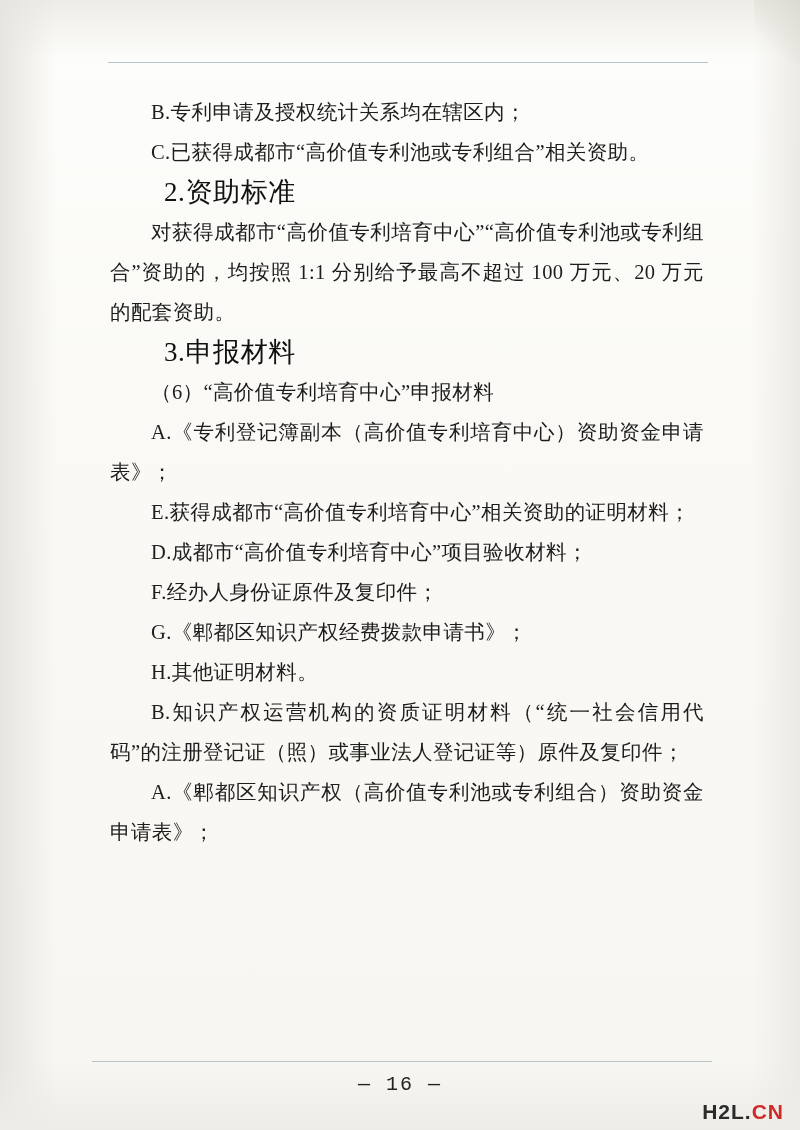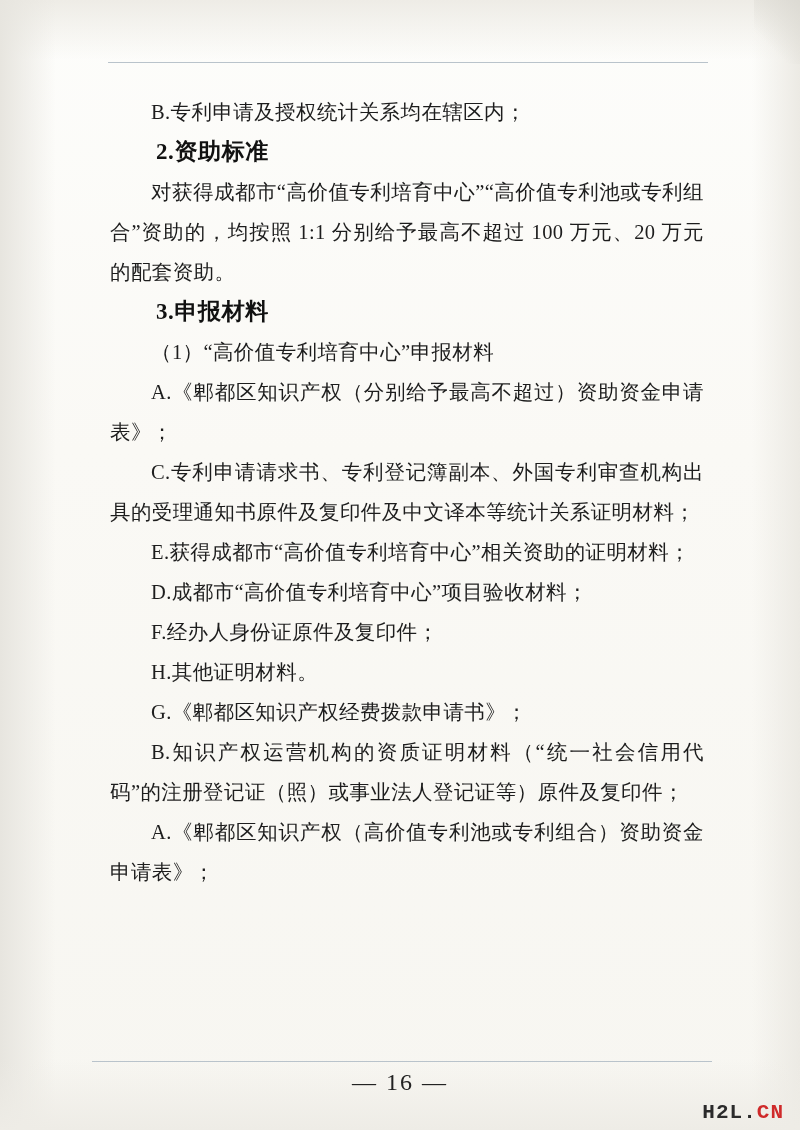--- a/index.html
+++ b/index.html
@@ -73,44 +73,44 @@
     color: #1d1d1d;
     letter-spacing: 0.4px;
     text-align: justify;
     margin: 0;
     text-indent: 0;
   }
   .indent {
     text-indent: 2em;
   }
   .heading {
-    font-size: 23px;
+    font-size: 27px;
     line-height: 40px;
     color: #111;
-    font-weight: bold;
+    font-weight: normal;
     text-indent: 2em;
     letter-spacing: 0.6px;
     margin: 0;
   }
   .page-number {
     position: absolute;
     left: 0;
     right: 0;
     bottom: 34px;
     text-align: center;
-    font-size: 24px;
+    font-size: 20px;
     color: #222;
     letter-spacing: 2px;
-    font-family: Liberation Serif, serif;
+    font-family: Liberation Mono, monospace;
   }
   .watermark {
     position: absolute;
     right: 16px;
     bottom: 6px;
-    font-family: Liberation Mono, monospace;
+    font-family: Liberation Sans, sans-serif;
     font-size: 21px;
     font-weight: bold;
     letter-spacing: 1px;
   }
   .wm-h2 { color: #2b2b2b; }
   .wm-l  { color: #2b2b2b; }
   .wm-cn { color: #cf2a2a; }
   .corner-fold {
     position: absolute;
     right: 0;
@@ -129,31 +129,31 @@
   <div class="shade-left"></div>
   <div class="shade-right"></div>
   <div class="shade-bottom"></div>
   <div class="corner-fold"></div>
 
   <div class="rule-top"></div>
   <div class="rule-bottom"></div>
 
   <div class="content">
     <p class="para indent">B.专利申请及授权统计关系均在辖区内；</p>
+    <p class="para indent">C.已获得成都市“高价值专利池或专利组合”相关资助。</p>
     <p class="heading">2.资助标准</p>
     <p class="para indent">对获得成都市“高价值专利培育中心”“高价值专利池或专利组合”资助的，均按照 1:1 分别给予最高不超过 100 万元、20 万元的配套资助。</p>
     <p class="heading">3.申报材料</p>
-    <p class="para indent">（1）“高价值专利培育中心”申报材料</p>
-    <p class="para indent">A.《郫都区知识产权（分别给予最高不超过）资助资金申请表》；</p>
-    <p class="para indent">C.专利申请请求书、专利登记簿副本、外国专利审查机构出具的受理通知书原件及复印件及中文译本等统计关系证明材料；</p>
+    <p class="para indent">（6）“高价值专利培育中心”申报材料</p>
+    <p class="para indent">A.《专利登记簿副本（高价值专利培育中心）资助资金申请表》；</p>
     <p class="para indent">E.获得成都市“高价值专利培育中心”相关资助的证明材料；</p>
     <p class="para indent">D.成都市“高价值专利培育中心”项目验收材料；</p>
     <p class="para indent">F.经办人身份证原件及复印件；</p>
+    <p class="para indent">G.《郫都区知识产权经费拨款申请书》；</p>
     <p class="para indent">H.其他证明材料。</p>
-    <p class="para indent">G.《郫都区知识产权经费拨款申请书》；</p>
     <p class="para indent">B.知识产权运营机构的资质证明材料（“统一社会信用代码”的注册登记证（照）或事业法人登记证等）原件及复印件；</p>
     <p class="para indent">A.《郫都区知识产权（高价值专利池或专利组合）资助资金申请表》；</p>
   </div>
 
   <div class="page-number">— 16 —</div>
 
   <div class="watermark">
     <span class="wm-h2">H2</span><span class="wm-l">L.</span><span class="wm-cn">CN</span>
   </div>
 </div>

